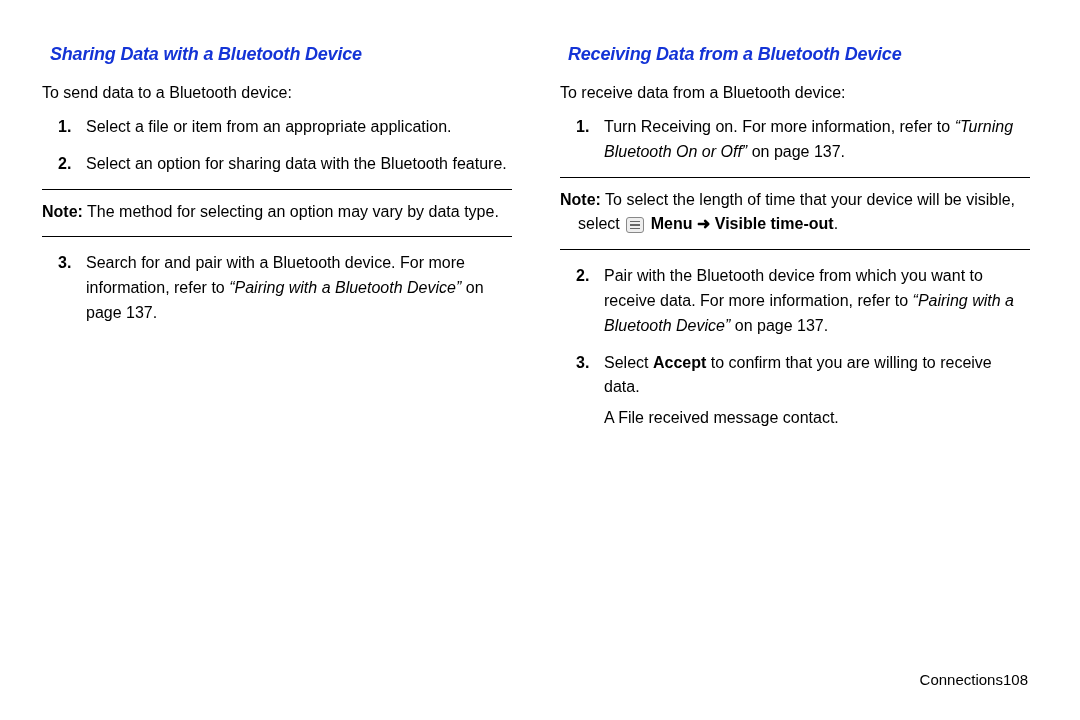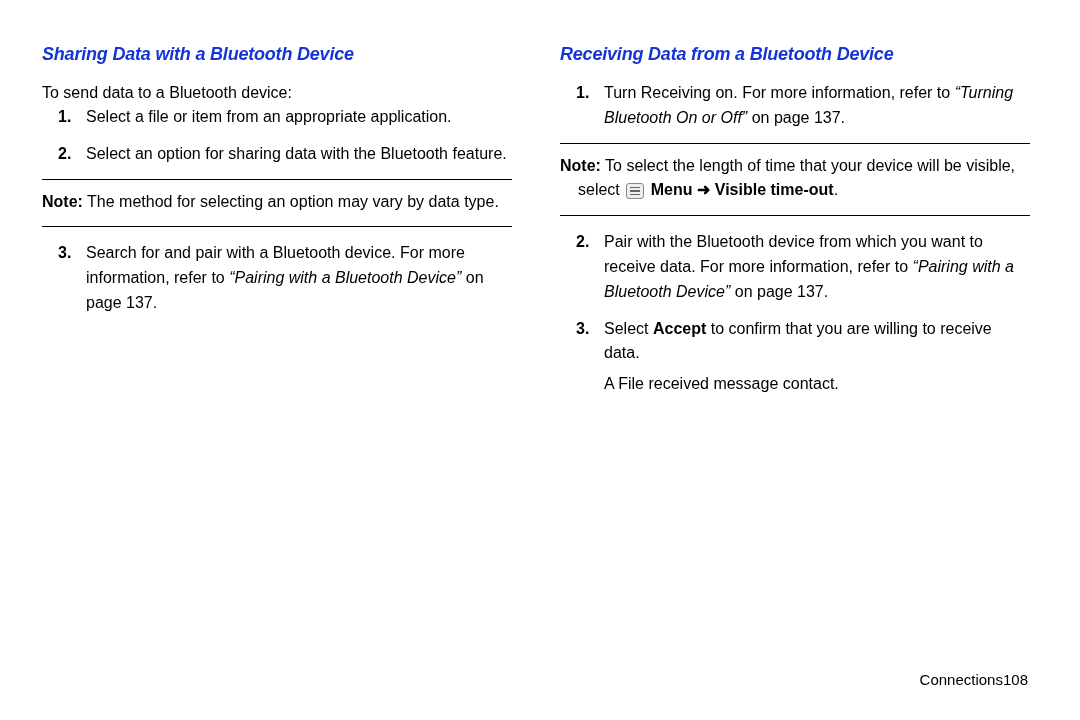--- a/index.html
+++ b/index.html
@@ -20,23 +20,25 @@
     width: 470px;
     flex: 0 0 470px;
   }
   .heading {
     font-weight: bold;
     font-style: italic;
     color: #1434d6;
     font-size: 18px;
     margin-bottom: 16px;
     letter-spacing: -0.2px;
+    margin-left: 8px;
   }
   .intro {
     font-size: 16px;
+    margin-bottom: 10px;
     line-height: 1.5;
   }
   ol {
     list-style: none;
     counter-reset: step;
     margin-left: 16px;
   }
   ol > li {
     counter-increment: step;
     font-size: 16px;
@@ -127,20 +129,21 @@
 
     <ol start="3" style="counter-reset: step 2;">
       <li>
         <span>Search for and pair with a Bluetooth device. For more information, refer to </span><span class="xref">“Pairing with a Bluetooth Device”</span><span> on page 137.</span>
       </li>
     </ol>
   </div>
 
   <div class="col">
     <div class="heading">Receiving Data from a Bluetooth Device</div>
+    <div class="intro">To receive data from a Bluetooth device:</div>
 
     <ol>
       <li>
         <span>Turn Receiving on. For more information, refer to </span><span class="xref">“Turning Bluetooth On or Off”</span><span> on page 137.</span>
       </li>
     </ol>
 
     <div class="note-box">
       <div class="note-body">
         <span class="bold">Note:</span><span> To select the length of time that your device will be visible, select </span><span class="menu-icon">

